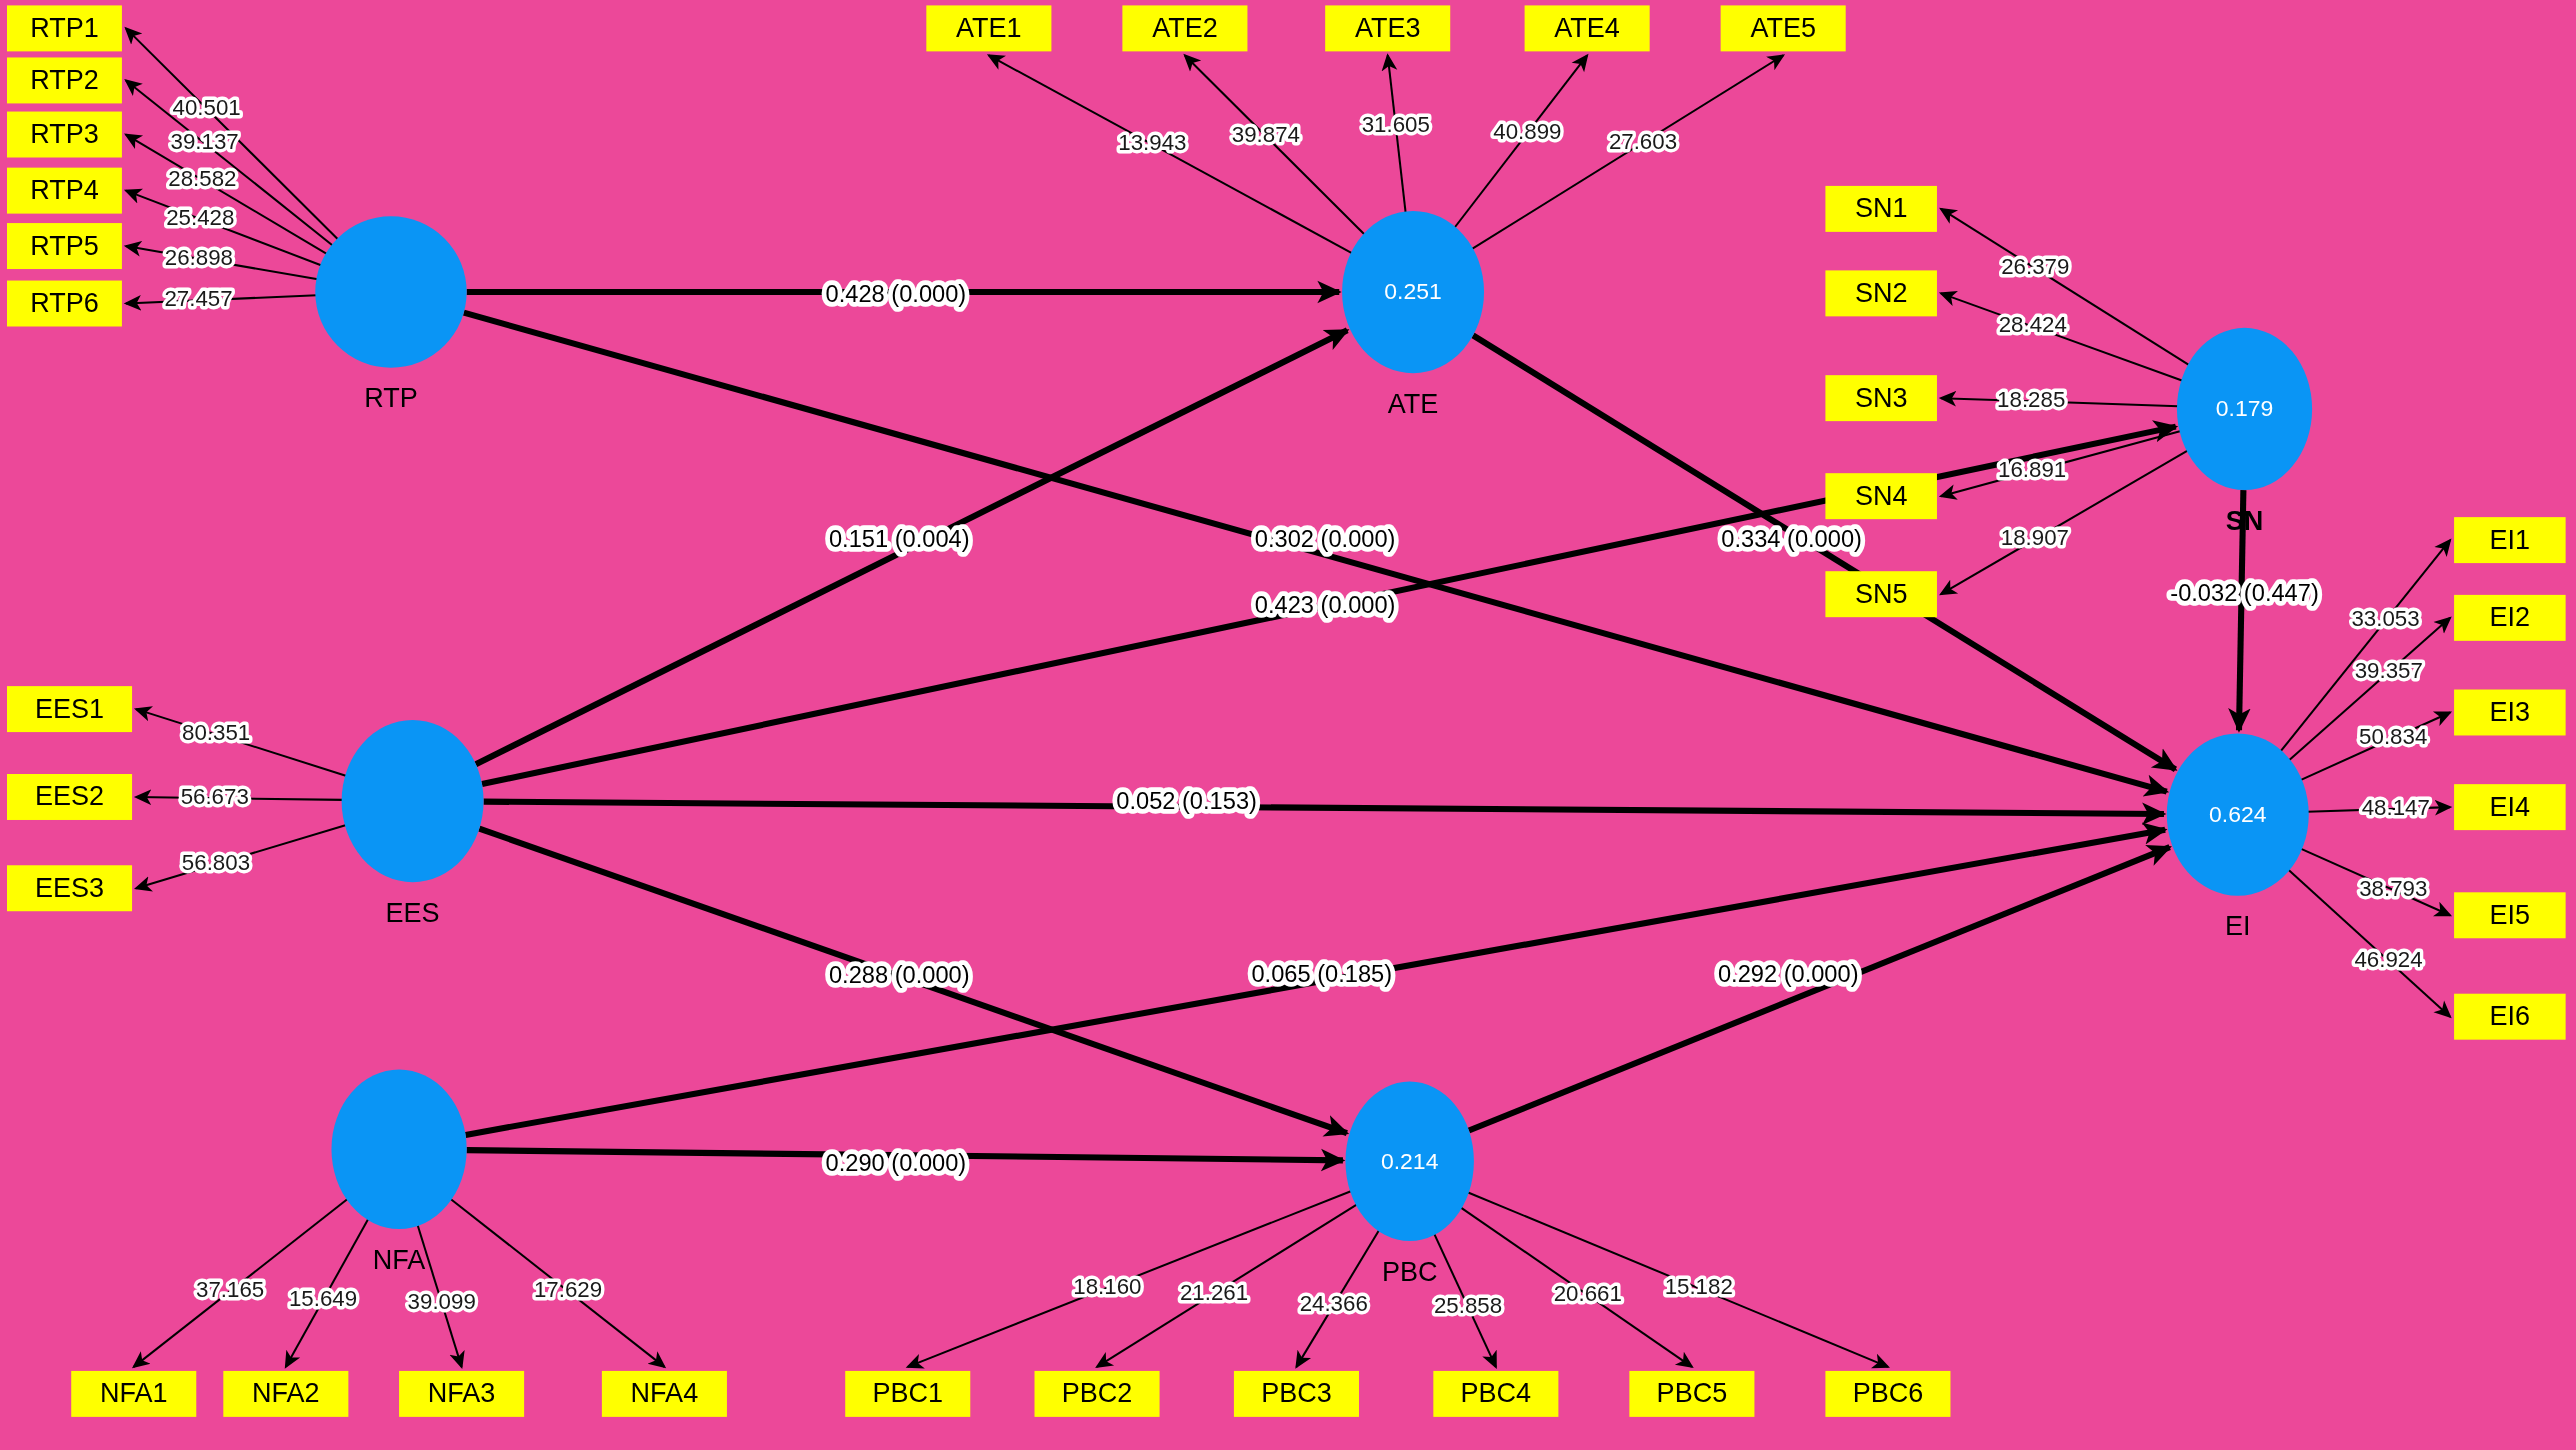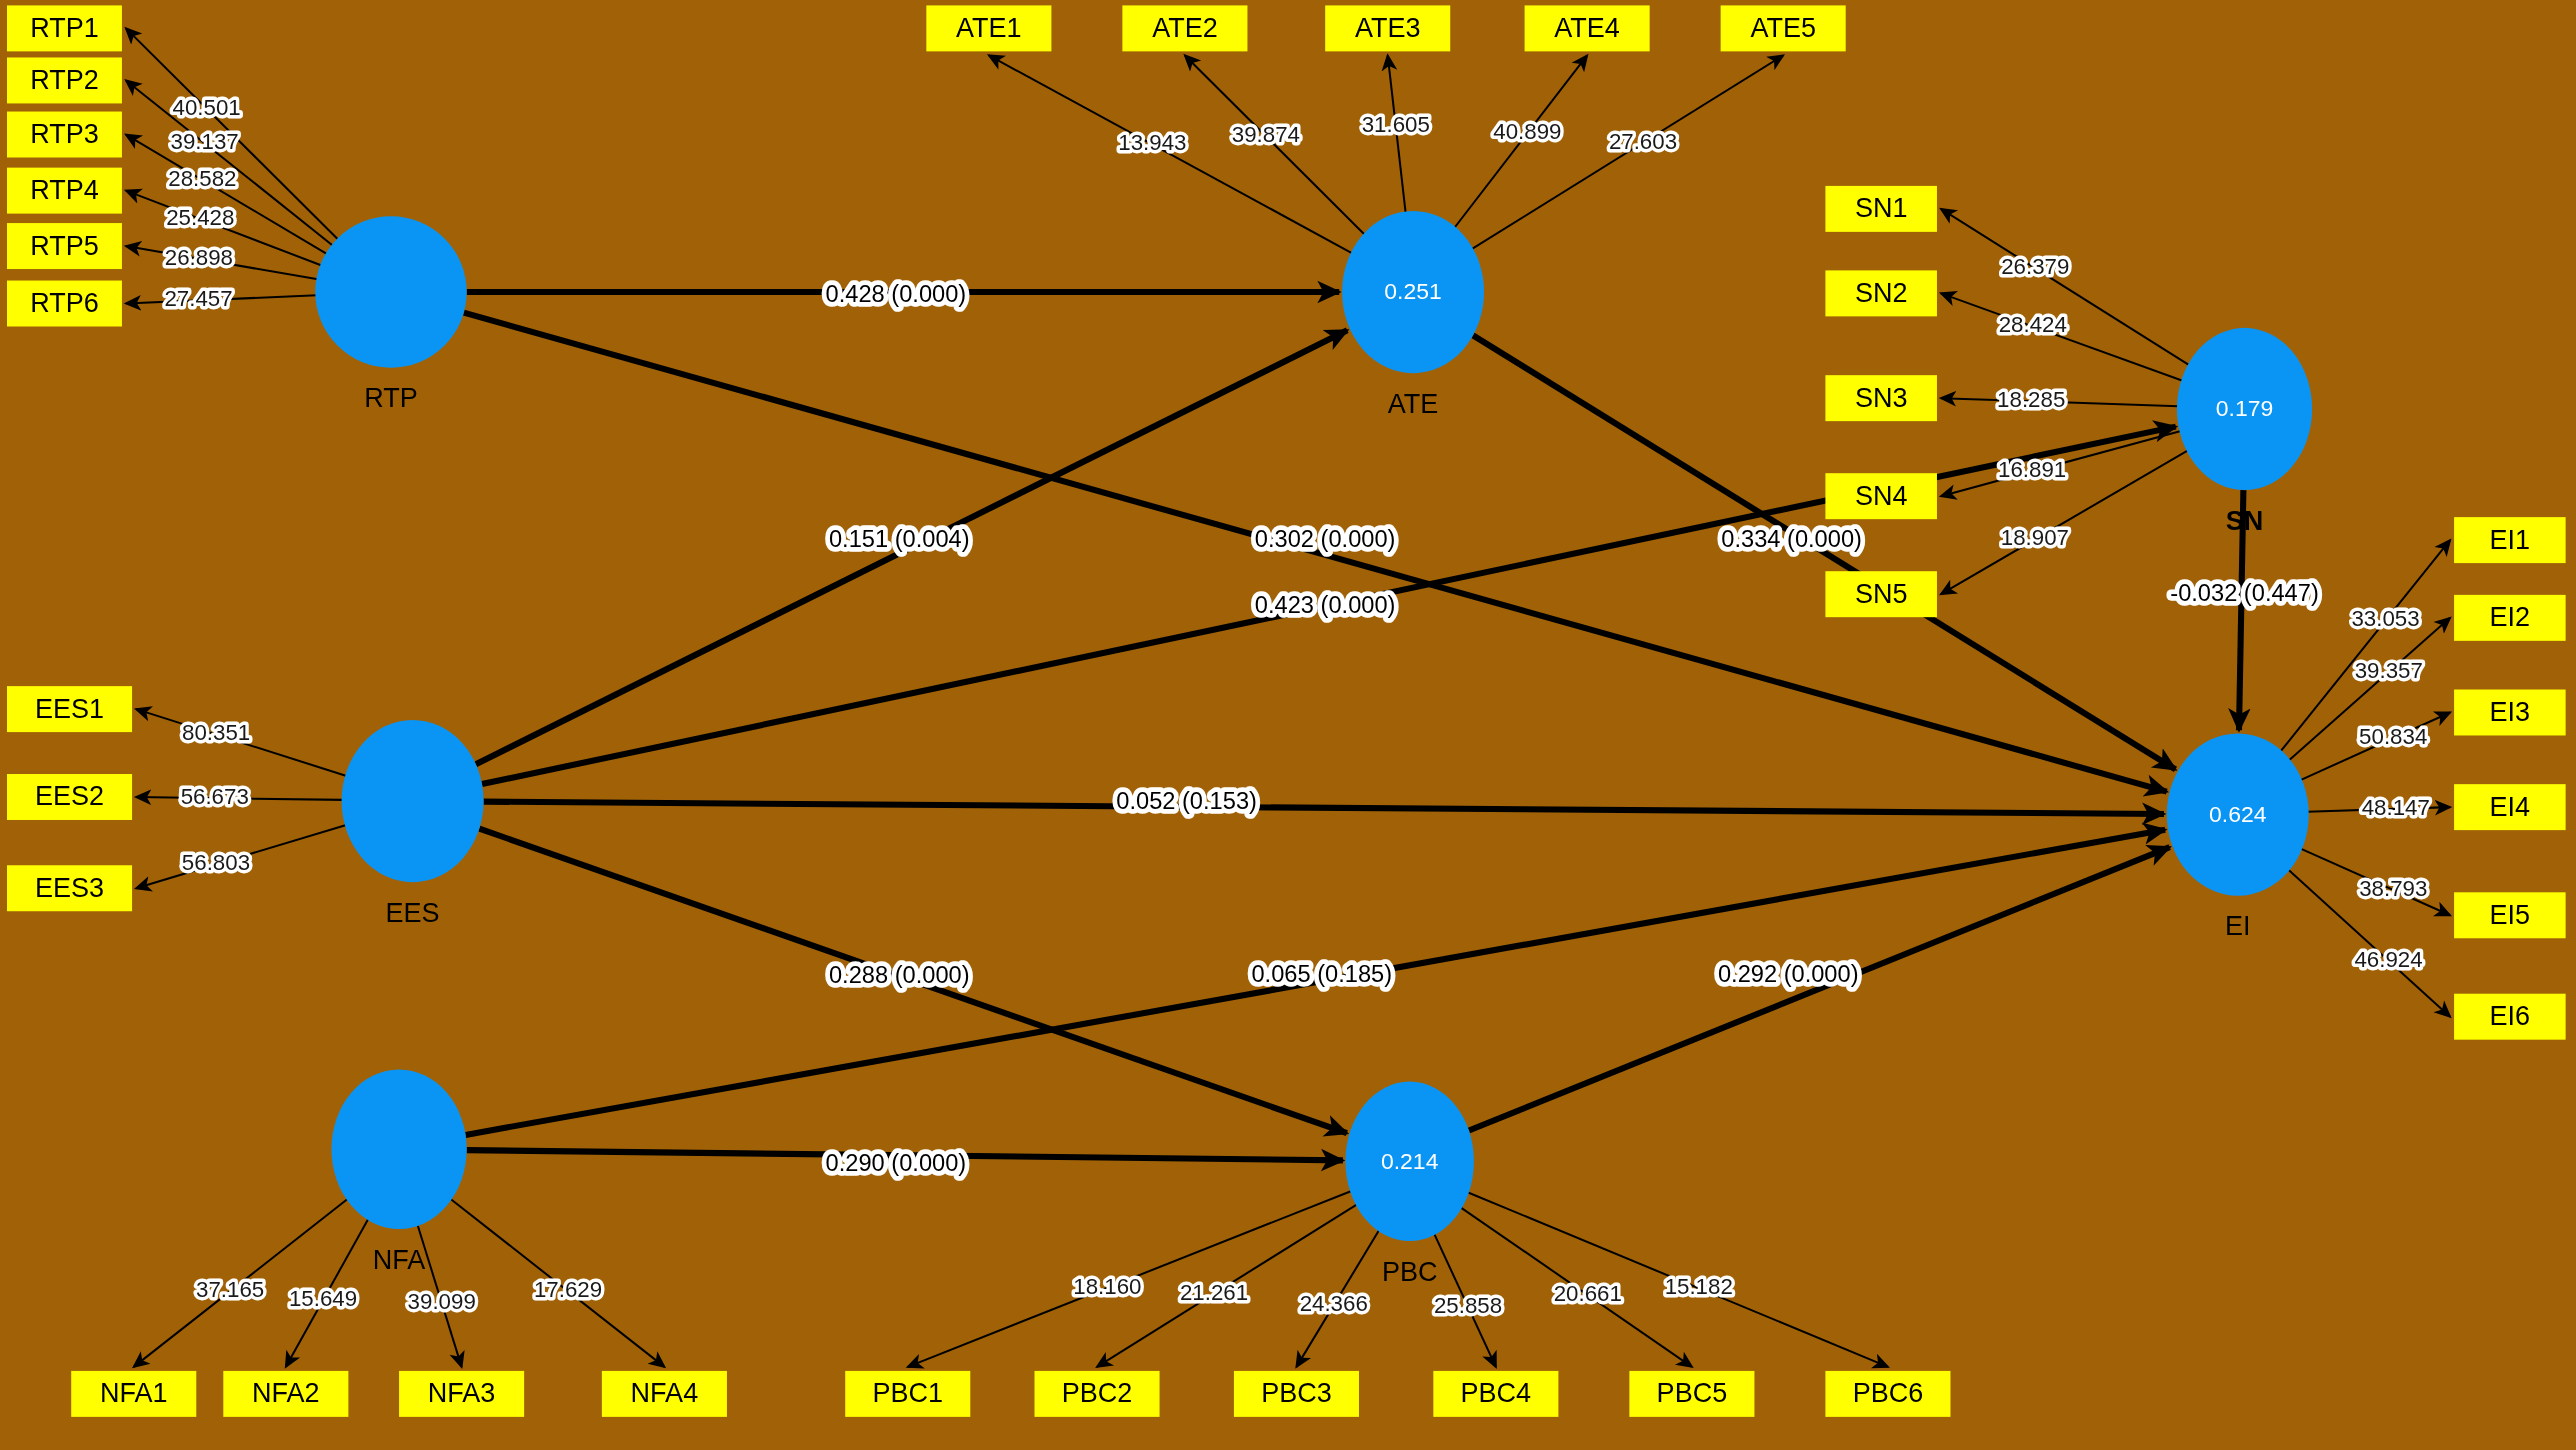--- a/index.html
+++ b/index.html
@@ -1,16 +1,16 @@
 <!DOCTYPE html>
 <html style="font-size:10.8px"><head>
 <meta charset="utf-8">
 <style>
   html,body{margin:0;padding:0;background:#ffffff;}
-  #stage{position:relative;width:2576px;height:1450px;background:#a16207;
+  #stage{position:relative;width:2576px;height:1450px;background:#ec4899;
          font-family:"Liberation Sans", sans-serif;}
   svg{position:absolute;top:0;left:0;width:2576px;height:1450px;}
   .ind-box{fill:#ffff00;stroke:none;}
   .lv-node{fill:#0a95f5;}
   .lv-r2{fill:#ffffff;font-size:34px;font-family:"Liberation Sans",sans-serif;text-anchor:middle;dominant-baseline:middle;}
   .ind-label{fill:#000000;font-size:40px;font-family:"Liberation Sans",sans-serif;text-anchor:middle;dominant-baseline:middle;}
   .lv-name{fill:#000000;font-size:40px;font-family:"Liberation Sans",sans-serif;text-anchor:middle;dominant-baseline:middle;}
   .lv-name.bold{font-weight:bold;}
   .loading{fill:#1a1a1a;font-size:33px;font-family:"Liberation Sans",sans-serif;text-anchor:middle;dominant-baseline:middle;}
   .pathlab{fill:#000000;font-size:35px;font-family:"Liberation Sans",sans-serif;text-anchor:middle;dominant-baseline:middle;}

